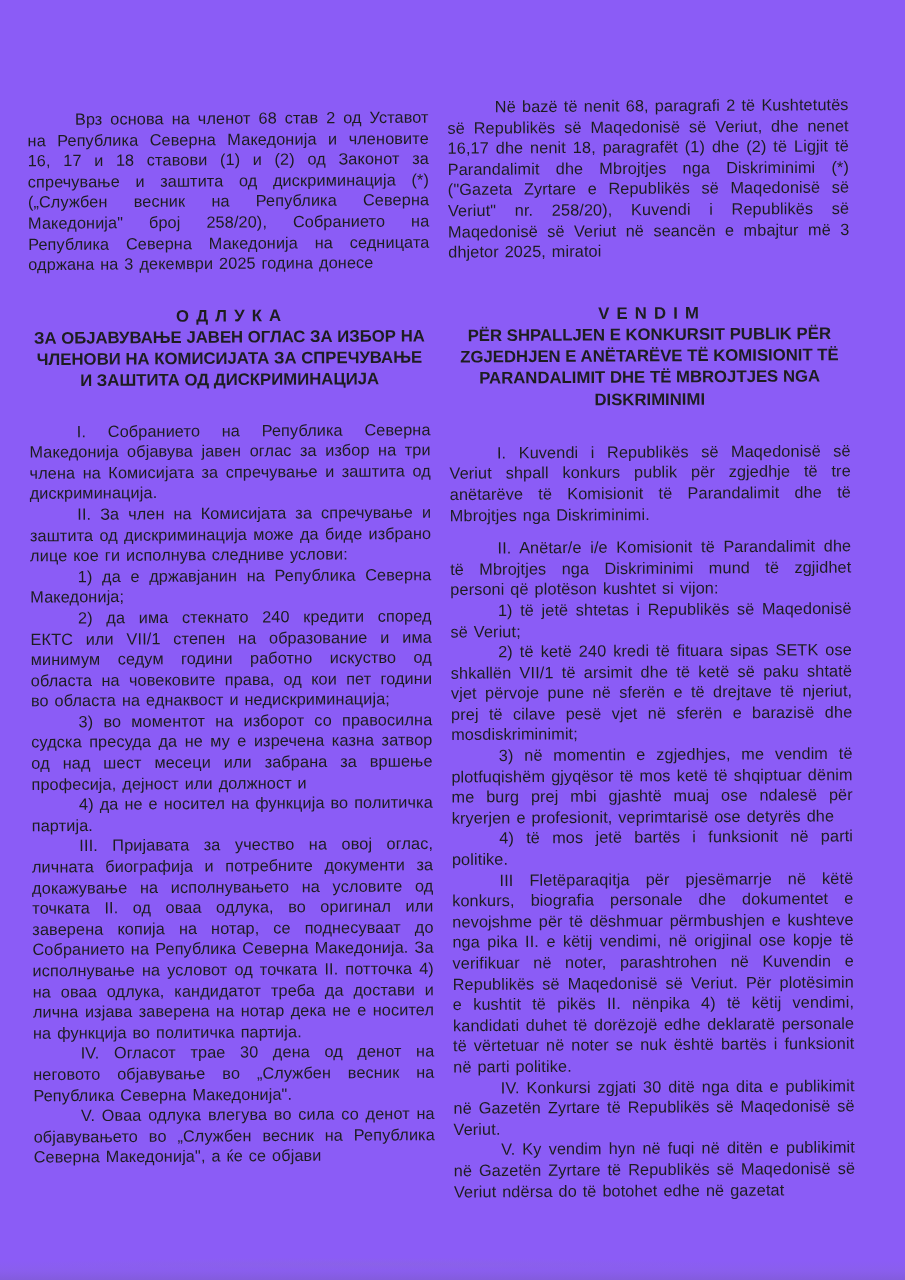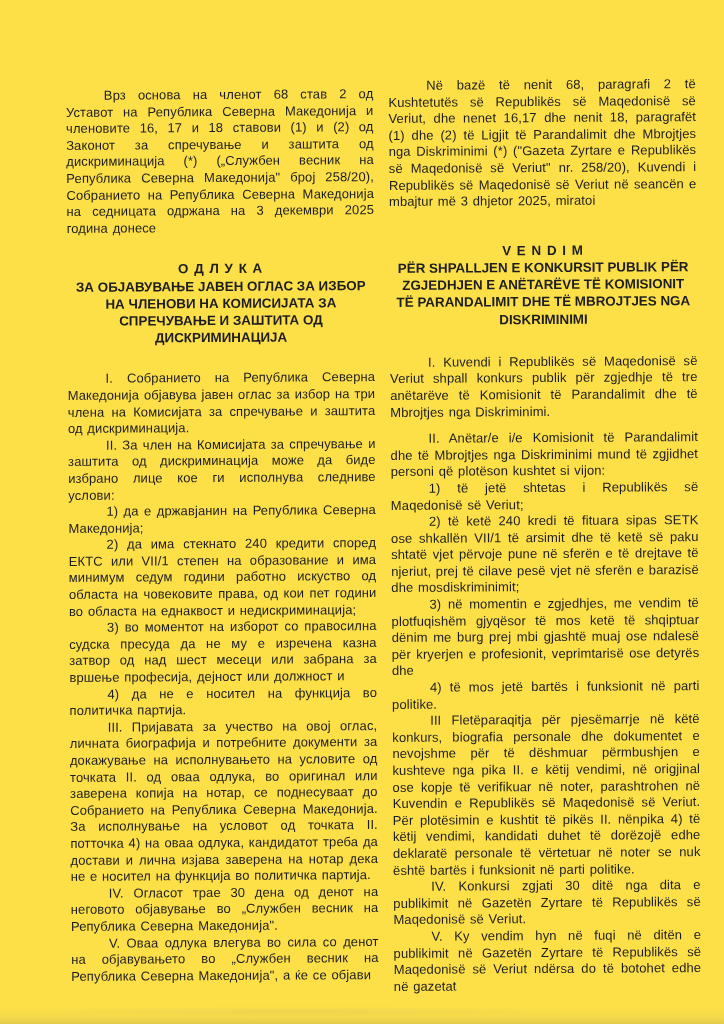--- a/index.html
+++ b/index.html
@@ -6,22 +6,22 @@
   * { margin:0; padding:0; box-sizing:border-box; }
   html, body { width:724px; height:1024px; }
   body {
     background:#e9e9e9;
     font-family:"Liberation Sans","DejaVu Sans",sans-serif;
     color:#1d1d20;
   }
   .page {
     position:relative;
     width:724px; height:1024px;
-    background:#fde047;
-    padding:86px 26px 0 68px;
+    background:#8b5cf6;
+    padding:86px 26px 0 24px;
     overflow:hidden;
   }
   .cols {
     display:flex;
     gap:15px;
     transform:rotate(-0.35deg);
     transform-origin:50% 40%;
   }
   .col { width:321px; }
   .col-right { margin-top:-8px; }

